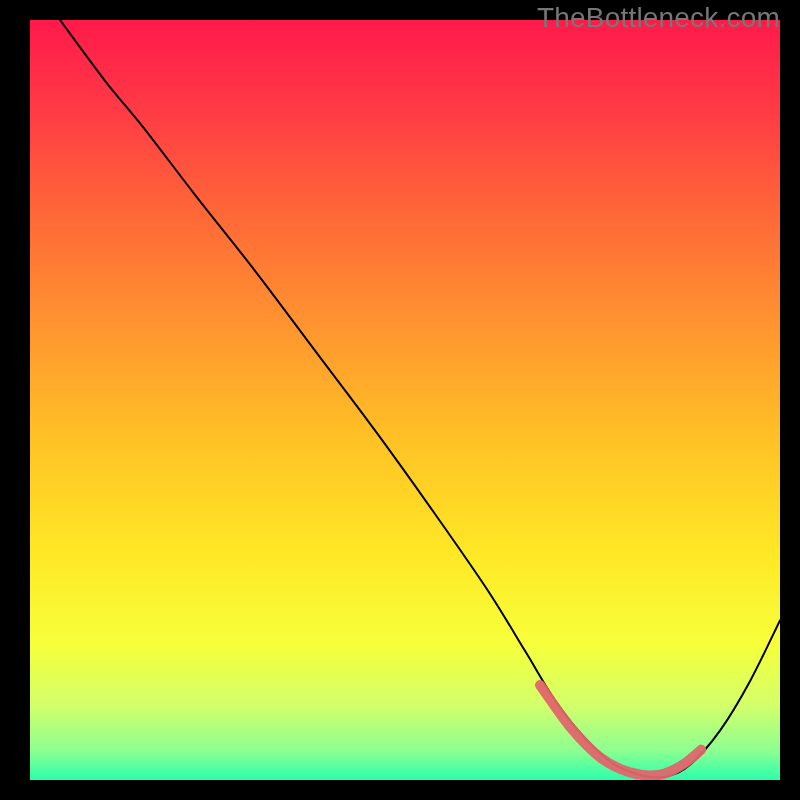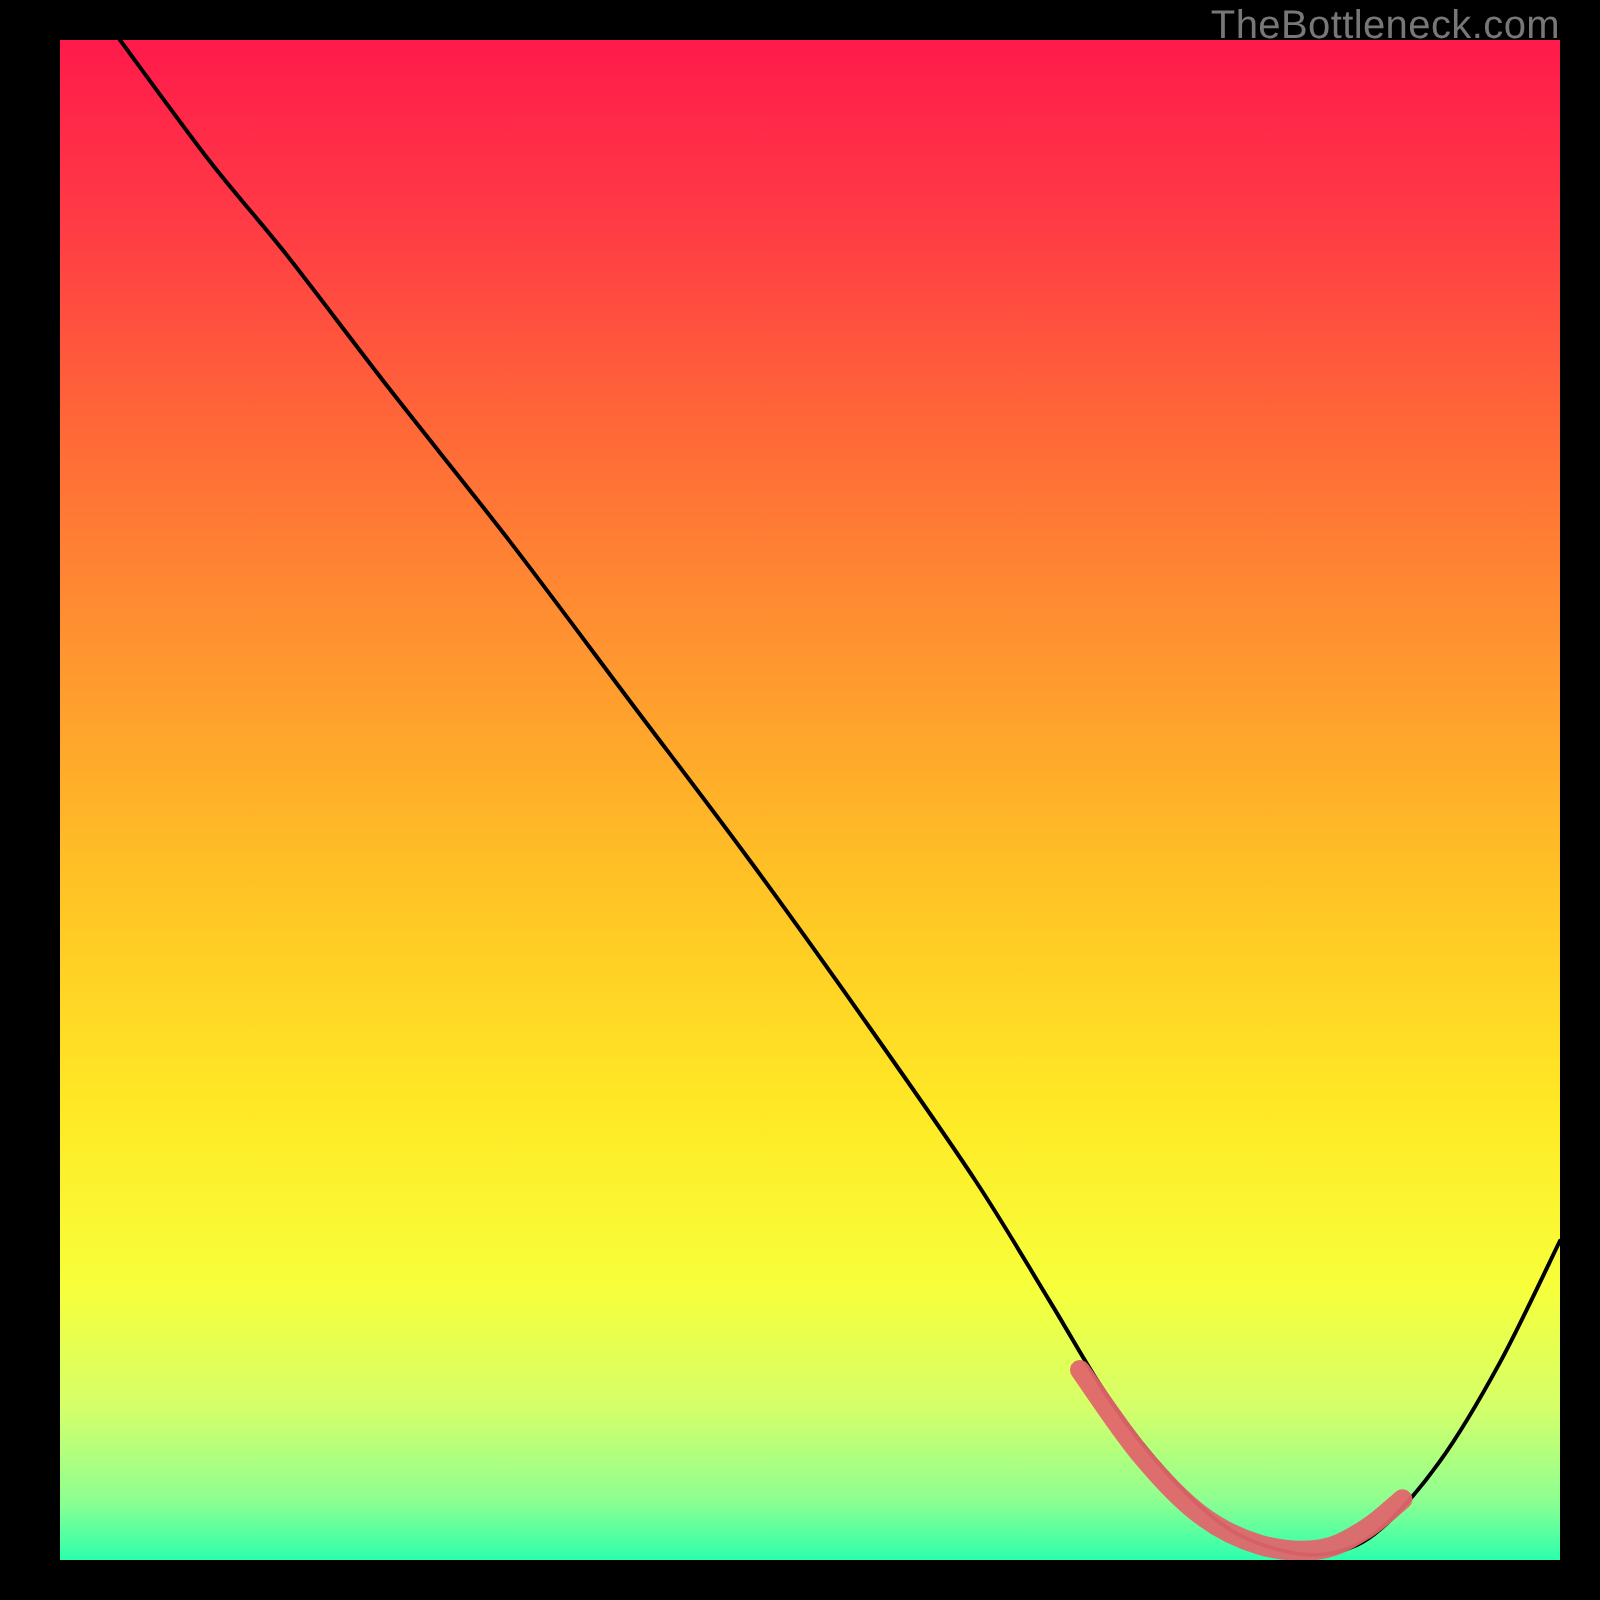--- a/index.html
+++ b/index.html
@@ -24,21 +24,21 @@
     top: 20px;
     width: 750px;
     height: 760px;
     overflow: hidden;
   }
   .watermark {
     position: absolute;
     top: 2px;
     right: 20px;
     font-family: Arial, Helvetica, sans-serif;
-    font-size: 20px;
+    font-size: 28px;
     font-weight: 500;
     color: #777;
     letter-spacing: 0.2px;
   }
 </style>
 </head>
 <body>
 
 <div class="frame">
   <div class="plot">

